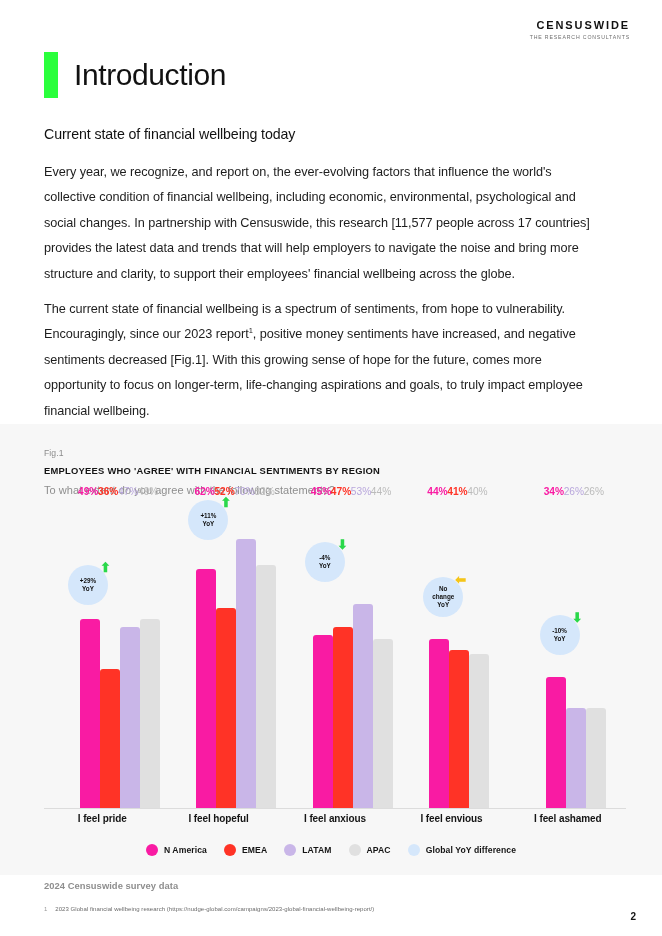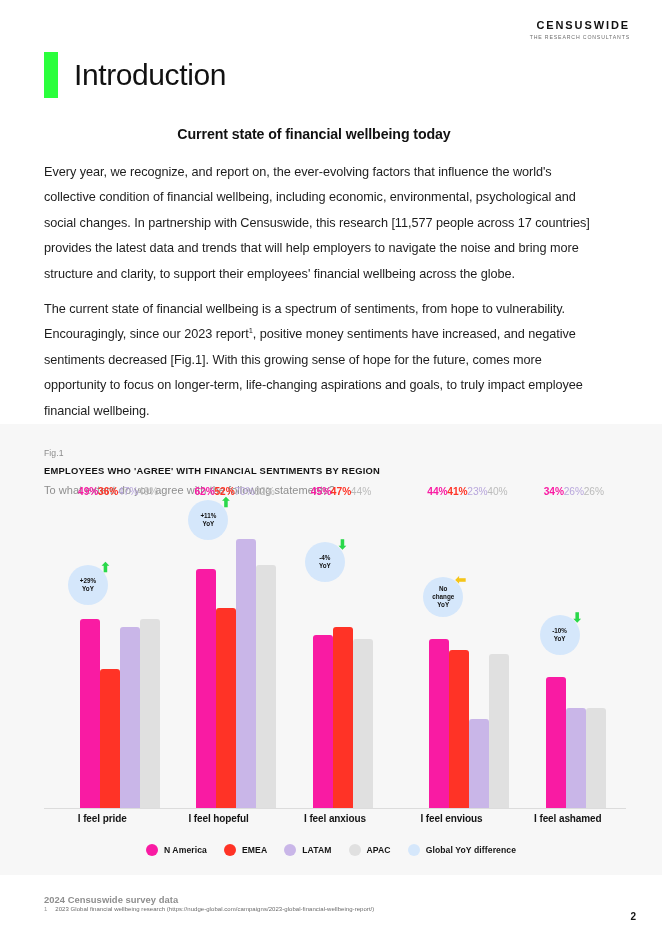--- a/index.html
+++ b/index.html
@@ -27,21 +27,21 @@
   .title-wrap { position:absolute; left:44px; top:52px; display:flex; align-items:stretch; }
   .title-bar { width:14px; background:#2aff3c; margin-right:16px; }
   .title-text {
     font-size:30px; font-weight:400; letter-spacing:-0.4px; color:#111;
     line-height:46px;
   }
 
   
   .sub-head {
     position:absolute; left:44px; top:126px; width:540px;
-    font-size:14.2px; font-weight:700; color:#111; letter-spacing:-0.1px;text-align:center;
+    font-size:14.2px; font-weight:400; color:#111; letter-spacing:-0.1px;
   }
   .para { position:absolute; left:44px; width:552px; font-size:12.7px;
           line-height:25.4px; color:#1d1d1d; letter-spacing:-0.05px; }
   #para1 { top:160px; }
   #para2 { top:297px; }
   .para sup { font-size:7.5px; vertical-align:super; line-height:0; }
 
   
   .chart-panel {
     position:absolute; left:0; top:424px; width:662px; height:451px;
@@ -93,21 +93,21 @@
   }
 
   
   .legend { position:absolute; left:0; top:844px; width:662px;
             display:flex; justify-content:center; align-items:center; gap:17px; }
   .legend-item { display:flex; align-items:center; gap:6px; }
   .dot { width:12px; height:12px; border-radius:50%; display:block; }
   .legend-label { font-size:8.6px; font-weight:700; color:#141414; letter-spacing:.1px;}
 
   .source { position:absolute; left:44px; top:880px; font-size:9.4px;
-            font-weight:700; color:#8e8e8e; letter-spacing:.05px;margin-top:14px; }
+            font-weight:700; color:#8e8e8e; letter-spacing:.05px; }
 
   
   .footnote { position:absolute; left:44px; top:906px; display:flex; gap:8px;
               align-items:baseline; }
   .fn-num { font-size:6px; color:#9a9a9a; }
   .fn-text { font-size:6px; color:#6b6b6b; letter-spacing:.05px; }
 
   .page-num { position:absolute; right:26px; bottom:14px; font-size:10px;
               font-weight:700; color:#141414; }
 </style>
@@ -195,44 +195,44 @@
           <div class="bars">
             <div class="bar-col">
               <span class="bar-val" style="color: rgb(249, 27, 163);">45%</span>
               <div class="bar" style="height: 173.25px; background: rgb(249, 27, 163);"></div>
             </div>
             <div class="bar-col">
               <span class="bar-val" style="color: rgb(255, 51, 38);">47%</span>
               <div class="bar" style="height: 180.95px; background: rgb(255, 51, 38);"></div>
             </div>
             <div class="bar-col">
+              <span class="bar-val v-grey" style="color: rgb(184, 166, 220);">53%</span>
+              <div class="bar" style="height: 204.05px; background: rgb(201, 182, 232);"></div>
+            </div>
+            <div class="bar-col">
               <span class="bar-val v-grey" style="color: rgb(187, 187, 187);">44%</span>
               <div class="bar" style="height: 169.4px; background: rgb(224, 224, 224);"></div>
             </div>
           </div>
           <div class="glabel">I feel anxious</div>
           <div class="badge" style="left: 28px; top: 41.95px;">
             <div class="badge-pct">-4%</div>
             <div class="badge-yoy">YoY</div>
             <span class="badge-arrow" style="color: rgb(42, 216, 74);">⬇</span>
           </div>
         </div>
         <div class="group">
           <div class="bars">
             <div class="bar-col">
               <span class="bar-val" style="color: rgb(249, 27, 163);">44%</span>
               <div class="bar" style="height: 169.4px; background: rgb(249, 27, 163);"></div>
             </div>
             <div class="bar-col">
               <span class="bar-val" style="color: rgb(255, 51, 38);">41%</span>
               <div class="bar" style="height: 157.85px; background: rgb(255, 51, 38);"></div>
-            </div>
-            <div class="bar-col">
-              <span class="bar-val v-grey" style="color: rgb(184, 166, 220);">23%</span>
-              <div class="bar" style="height: 88.55px; background: rgb(201, 182, 232);"></div>
             </div>
             <div class="bar-col">
               <span class="bar-val v-grey" style="color: rgb(187, 187, 187);">40%</span>
               <div class="bar" style="height: 154px; background: rgb(224, 224, 224);"></div>
             </div>
           </div>
           <div class="glabel">I feel envious</div>
           <div class="badge" style="left: 30px; top: 76.6px;">
             <div class="badge-pct">No<br>change</div>
             <div class="badge-yoy">YoY</div>

